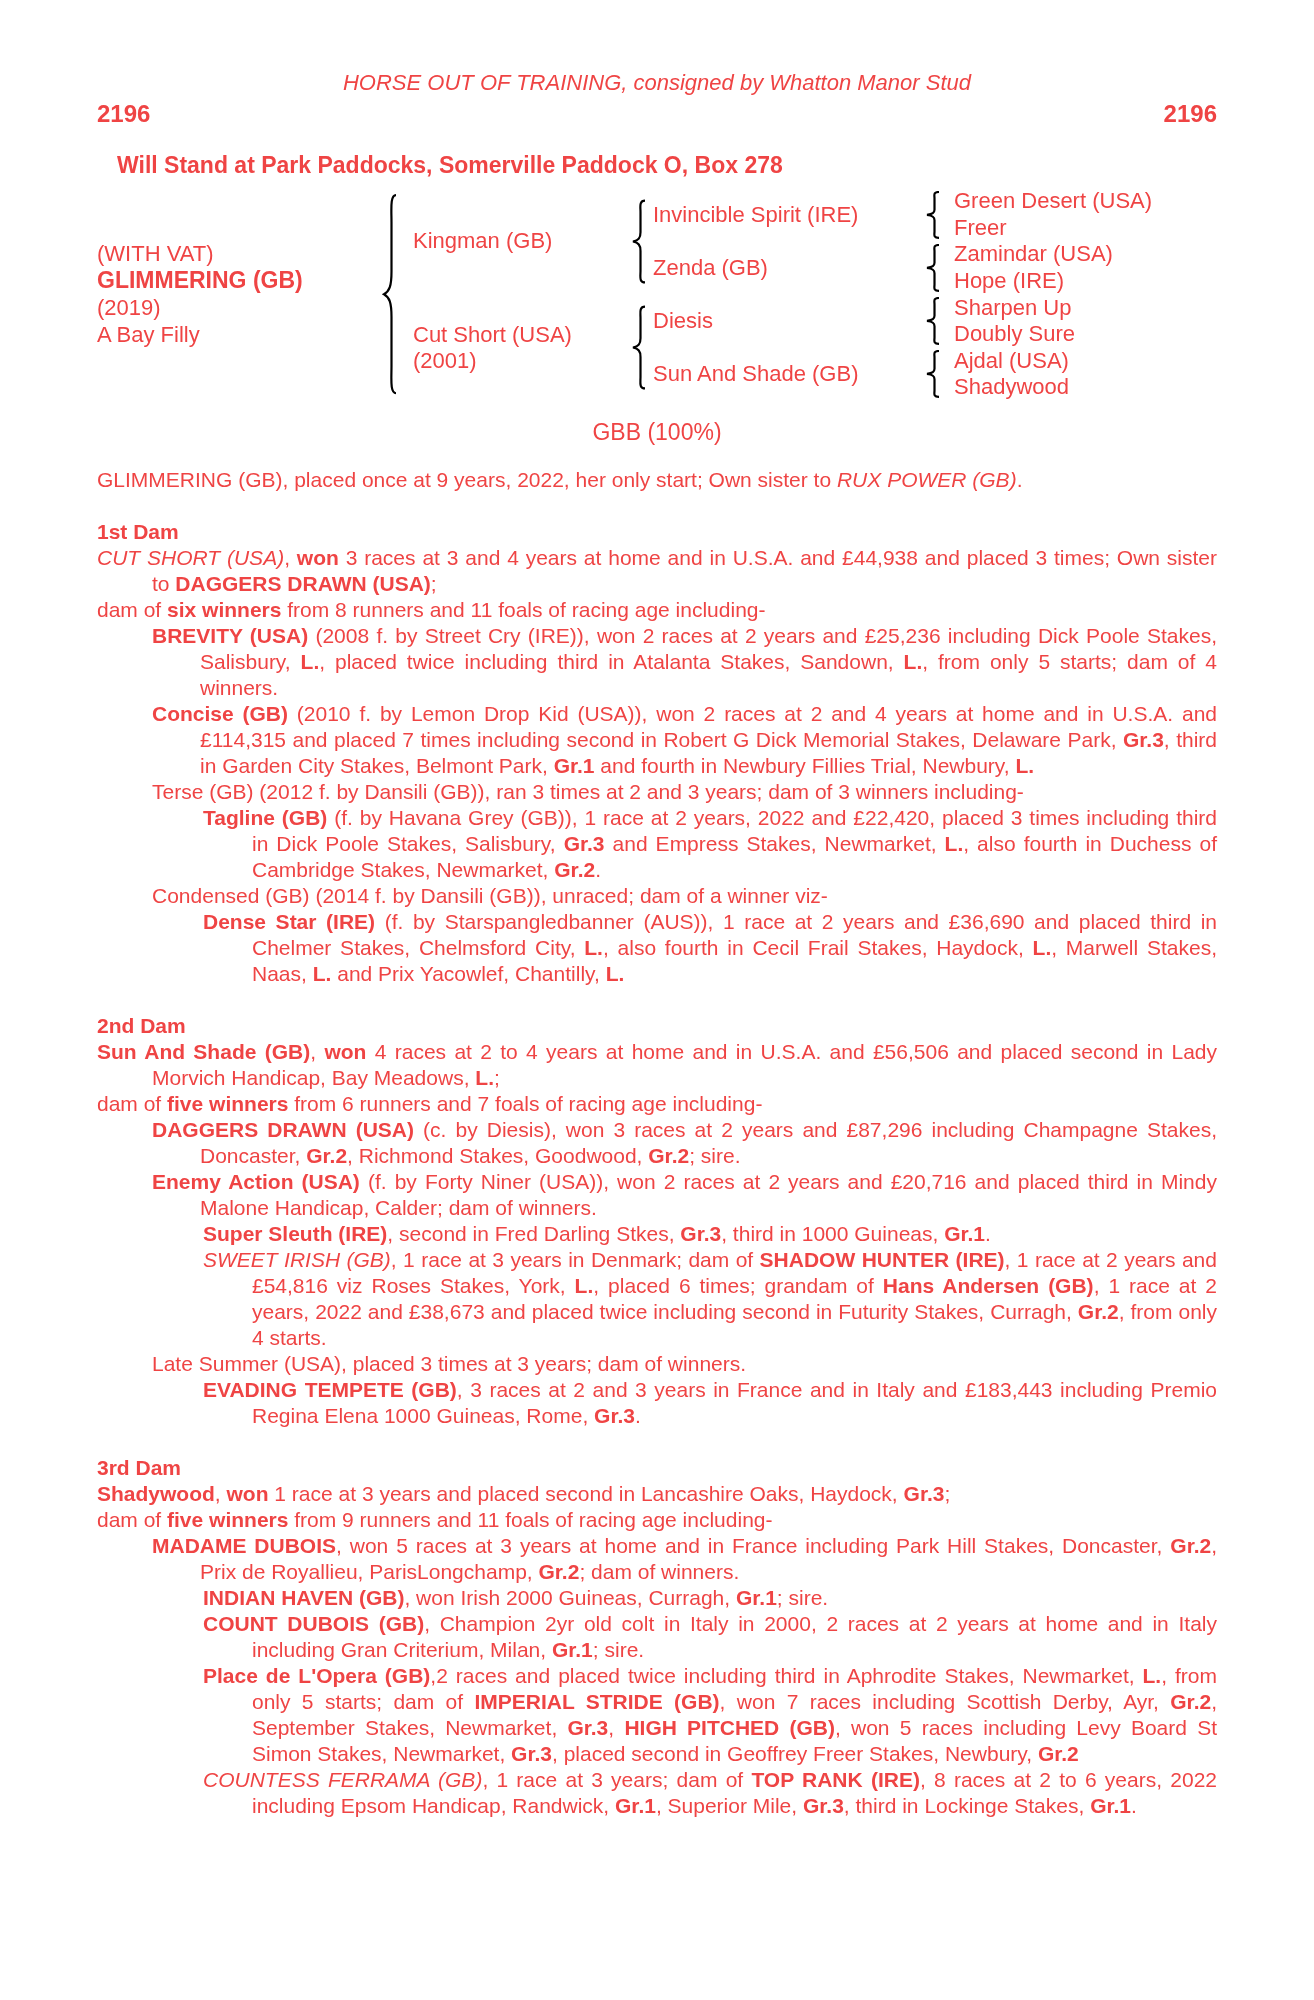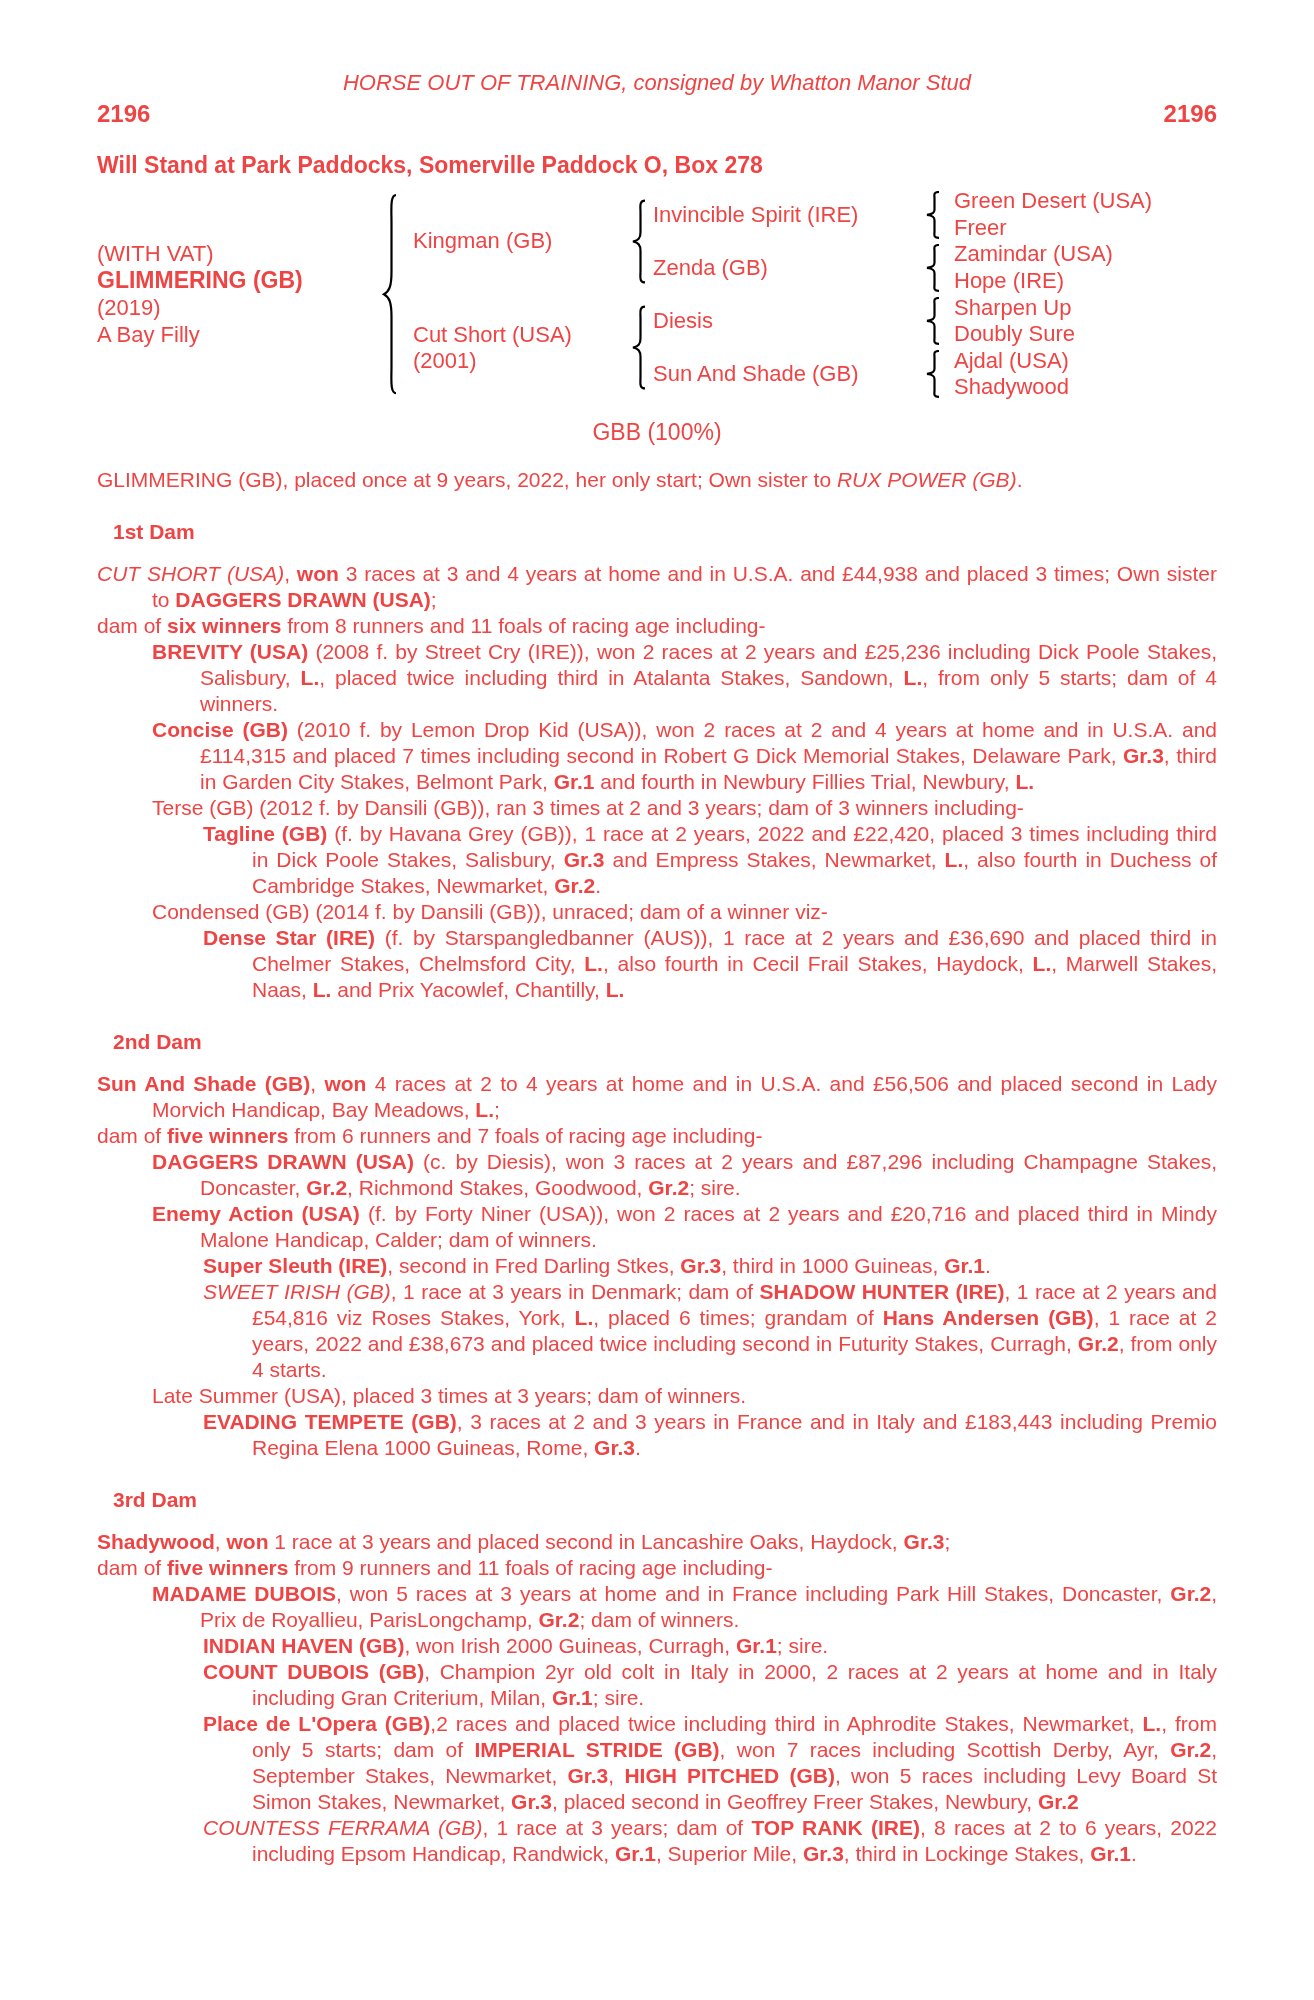--- a/index.html
+++ b/index.html
@@ -10,21 +10,21 @@
     padding:0 97px;
   }
   .consignor{
     padding-top:70px;text-align:center;font-style:italic;
     font-size:22px;line-height:26px;
   }
   .lot-row{
     display:flex;justify-content:space-between;align-items:flex-end;
     margin-top:6px;font-size:24px;font-weight:bold;line-height:1;
   }
-  .stand-line{margin-top:26px;font-size:23px;font-weight:bold;line-height:26px;}
+  .stand-line{margin-top:26px;font-size:23px;font-weight:bold;line-height:26px;margin-left:20px;}
 
   
   .pedigree{
     margin-top:10px;
     display:grid;
     grid-template-columns:278px 30px 220px 28px 265px 30px 1fr;
     grid-template-rows:repeat(8,26.6px);
     font-size:22px;line-height:26px;
   }
   .ped-cell{display:flex;align-items:center;}
@@ -56,21 +56,21 @@
 
   
   .body-text{font-size:21px;line-height:26px;}
   .para{margin:0;text-align:justify;}
   .p-top{padding-left:55px;text-indent:-55px;}
   .p-flat{padding-left:0;}
   .p-l1{padding-left:103px;text-indent:-48px;}
   .p-l2{padding-left:155px;text-indent:-49px;}
   .blurb{margin-top:22px;}
   .dam-section{margin-top:26px;}
-  .dam-heading{font-size:21px;font-weight:bold;margin:16px;line-height:26px;}
+  .dam-heading{font-size:21px;font-weight:bold;margin:0;line-height:26px;}
   .run-b{font-weight:bold;}
   .run-i{font-style:italic;}
 </style>
 </head>
 <body>
 
 <div class="page">
 
   <div class="consignor">HORSE OUT OF TRAINING, consigned by Whatton Manor Stud</div>
 

